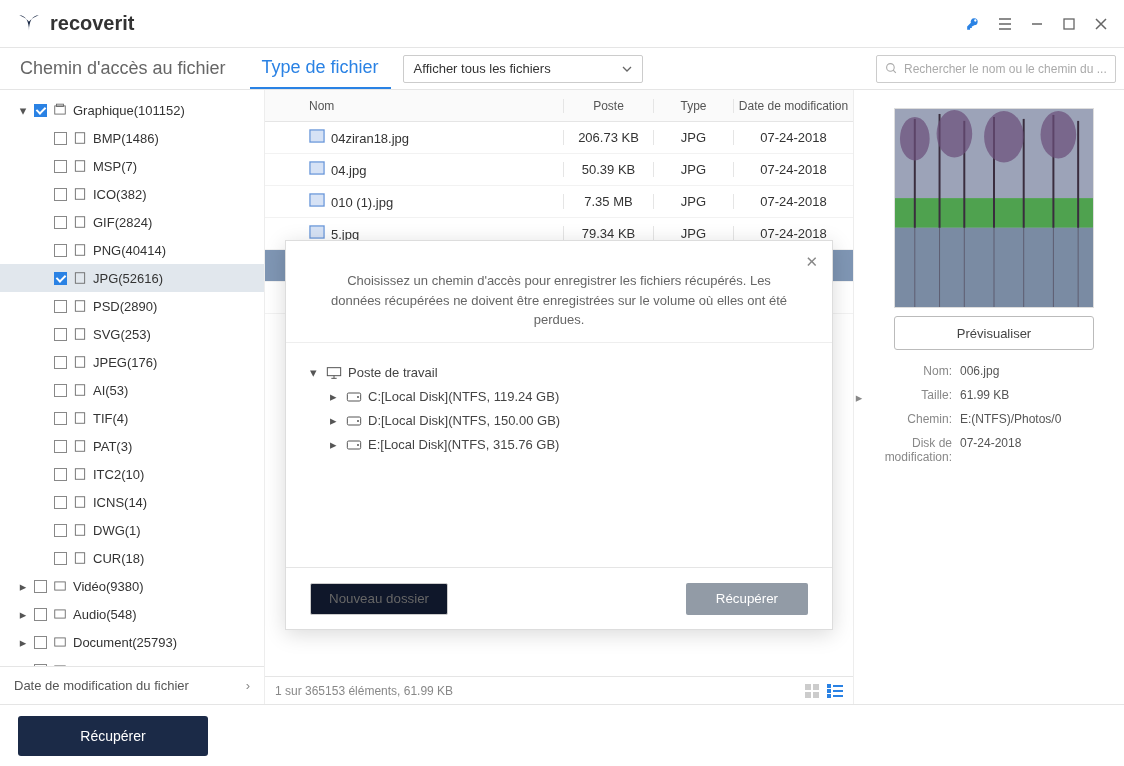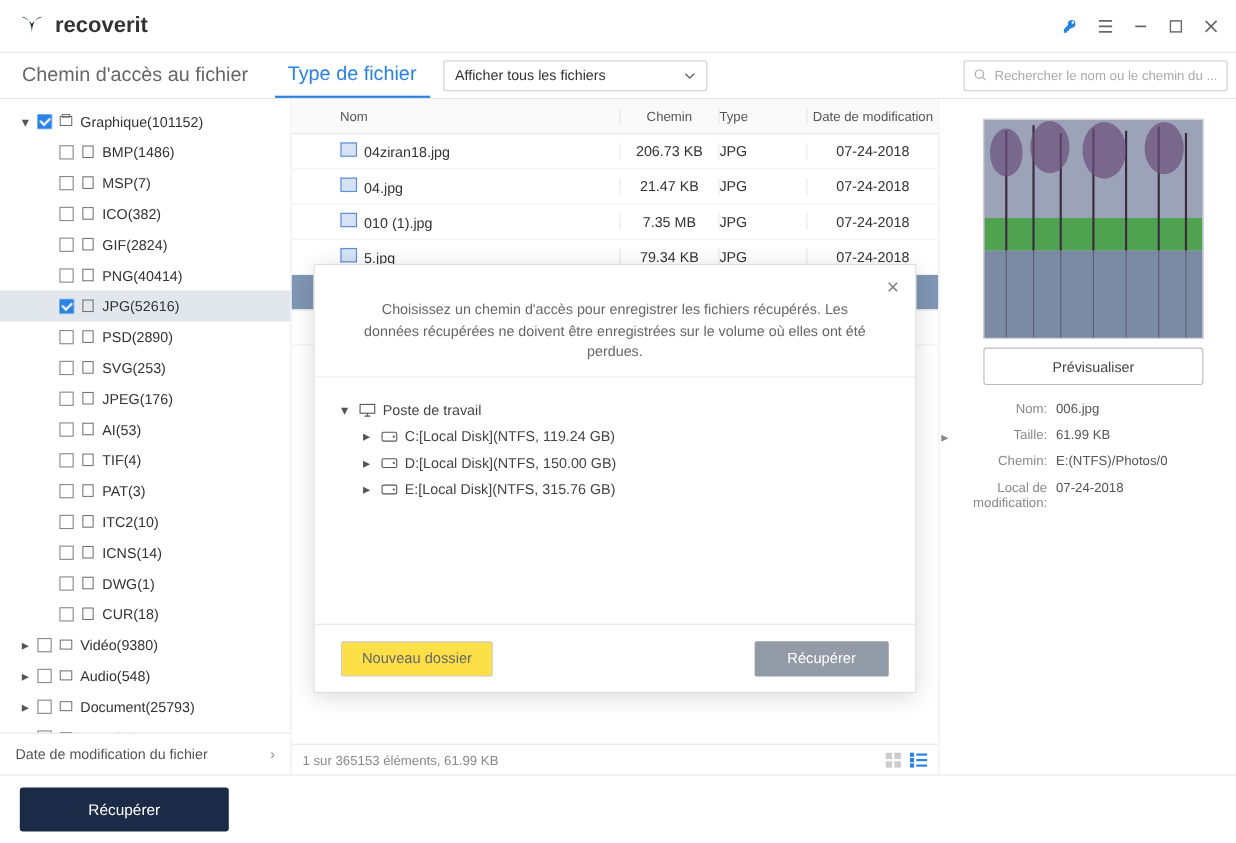--- a/index.html
+++ b/index.html
@@ -39,21 +39,21 @@
 .tree-row .caret { width:10px; text-align:center; color:#555; }
 .tree-row .ficon { width:14px; height:14px; color:#666; display:flex; align-items:center; }
 .date-filter { height:38px; border-top:1px solid #e5e5e5; display:flex; align-items:center; justify-content:space-between; padding:0 14px; color:#555; cursor:pointer; }
 
 
 .filelist { flex:1; display:flex; flex-direction:column; position:relative; border-right:1px solid #ededed; }
 .table-header { height:32px; display:flex; align-items:center; border-bottom:1px solid #e5e5e5; background:#fafafa; font-size:12px; color:#555; }
 .col-cb { width:40px; display:flex; justify-content:center; }
 .col-name { flex:1; padding-left:4px; }
 .col-size { width:90px; text-align:center; border-left:1px solid #e5e5e5; }
-.col-type { width:80px; border-left:1px solid #e5e5e5; }
+.col-type { width:80px; text-align:center; border-left:1px solid #e5e5e5; }
 .col-date { width:120px; text-align:center; border-left:1px solid #e5e5e5; }
 .rows { flex:1; overflow:auto; }
 .row { height:32px; display:flex; align-items:center; border-bottom:1px solid #f2f2f2; font-size:13px; }
 .row.sel { background:#7f96b4; color:#fff; }
 .thumb { width:16px; height:14px; margin-right:6px; display:inline-block; }
 .filelist-status { height:28px; border-top:1px solid #e5e5e5; display:flex; align-items:center; padding:0 10px; font-size:12px; color:#888; justify-content:space-between; }
 .view-icons { display:flex; gap:6px; }
 .view-icons .vi { width:16px; height:14px; }
 
 
@@ -68,21 +68,21 @@
 .dialog { position:absolute; left:285px; top:150px; width:548px; height:390px; background:#fff; border:1px solid #ddd; box-shadow:0 4px 20px rgba(0,0,0,.15); display:flex; flex-direction:column; }
 .dialog-top { padding:30px 40px 12px; color:#666; font-size:13px; line-height:1.5; text-align:center; position:relative; }
 .dialog-close { position:absolute; top:10px; right:14px; color:#888; cursor:pointer; font-size:15px; }
 .dialog-tree { flex:1; border-top:1px solid #eee; padding:18px 16px; font-size:13px; color:#444; }
 .dialog-tree .drow2 { height:24px; display:flex; align-items:center; gap:6px; }
 .dialog-tree .i1 { padding-left:8px; }
 .dialog-tree .i2 { padding-left:28px; }
 .dialog-tree .dcaret { width:10px; color:#555; }
 .dialog-tree .dicon { width:16px; display:flex; align-items:center; }
 .dialog-bottom { height:62px; border-top:1px solid #e5e5e5; display:flex; align-items:center; justify-content:space-between; padding:0 24px; }
-.btn-plain { height:32px; padding:0 18px; border:1px solid #ccc; border-radius:2px; background:#fde047; color:#666; cursor:pointer; }
+.btn-plain { height:32px; padding:0 18px; border:1px solid #ccc; border-radius:2px; background:#0f172a; color:#666; cursor:pointer; }
 .btn-grey { height:32px; padding:0 30px; border:none; border-radius:2px; background:#929ba6; color:#fff; cursor:pointer; }
 
 
 .bottombar { height:62px; border-top:1px solid #e5e5e5; display:flex; align-items:center; padding:0 18px; justify-content:space-between; }
 .btn-outline-lg { width:190px; height:40px; border:1px solid #bbb; border-radius:3px; background:#fff; display:flex; align-items:center; justify-content:center; cursor:pointer; color:#333; font-size:14px; }
 .btn-primary-lg { width:190px; height:40px; border:none; border-radius:3px; background:#1b2a47; color:#fff; display:flex; align-items:center; justify-content:center; cursor:pointer; font-size:14px; }
 
 svg { display:block; }
 </style>
 </head>
@@ -353,21 +353,21 @@
       <span style="color:#888;">›</span>
     </div>
   </div>
 
   <div class="filelist">
     <div class="table-header">
       <div class="col-cb">
           <span class="cb checked"></span>
         </div>
       <div class="col-name">Nom</div>
-      <div class="col-size">Chemin</div>
+      <div class="col-size">Poste</div>
       <div class="col-type">Type</div>
       <div class="col-date">Date de modification</div>
     </div>
     <div class="rows" id="rows">
         <div class="row">
           <div class="col-cb">
             <span class="cb checked"></span>
           </div>
     <div class="col-name"><svg class="thumb" viewBox="0 0 16 14">
               <rect width="16" height="14" fill="#5b8dd6" opacity="0.25"></rect>
@@ -378,21 +378,21 @@
     <div class="col-date">07-24-2018</div>
         </div>
         <div class="row">
           <div class="col-cb">
             <span class="cb"></span>
           </div>
     <div class="col-name"><svg class="thumb" viewBox="0 0 16 14">
               <rect width="16" height="14" fill="#5b8dd6" opacity="0.25"></rect>
               <rect x="1" y="1" width="14" height="12" fill="none" stroke="#5b8dd6"></rect>
             </svg>04.jpg</div>
-    <div class="col-size">21.47 KB</div>
+    <div class="col-size">50.39 KB</div>
     <div class="col-type">JPG</div>
     <div class="col-date">07-24-2018</div>
         </div>
         <div class="row">
           <div class="col-cb">
             <span class="cb"></span>
           </div>
     <div class="col-name"><svg class="thumb" viewBox="0 0 16 14">
               <rect width="16" height="14" fill="#5b8dd6" opacity="0.25"></rect>
               <rect x="1" y="1" width="14" height="12" fill="none" stroke="#5b8dd6"></rect>
@@ -500,21 +500,21 @@
         </div>
       <div class="drow">
           <div class="dlabel">Taille:</div>
           <div>61.99 KB</div>
         </div>
       <div class="drow">
           <div class="dlabel">Chemin:</div>
           <div>E:(NTFS)/Photos/0</div>
         </div>
       <div class="drow">
-          <div class="dlabel">Local de modification:</div>
+          <div class="dlabel">Disk de modification:</div>
           <div>07-24-2018</div>
         </div>
     </div>
   </div>
 
   <div class="dialog">
     <div class="dialog-top">
       <span class="dialog-close">✕</span>
       <div>Choisissez un chemin d'accès pour enregistrer les fichiers récupérés. Les données récupérées ne doivent être enregistrées sur le volume où elles ont été perdues.</div>
     </div>

